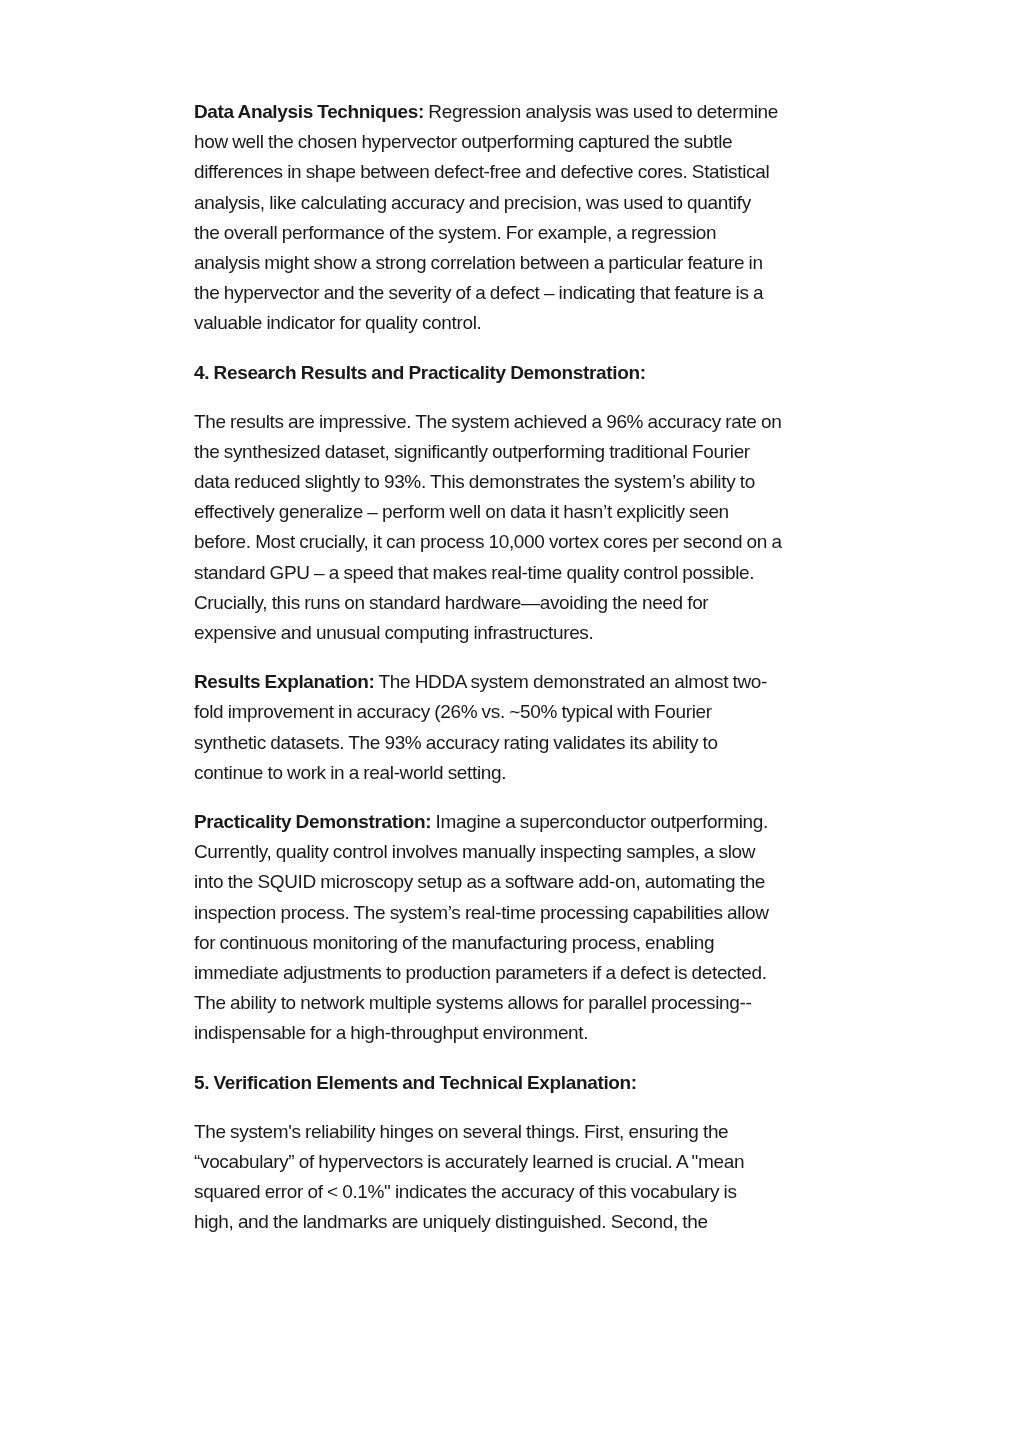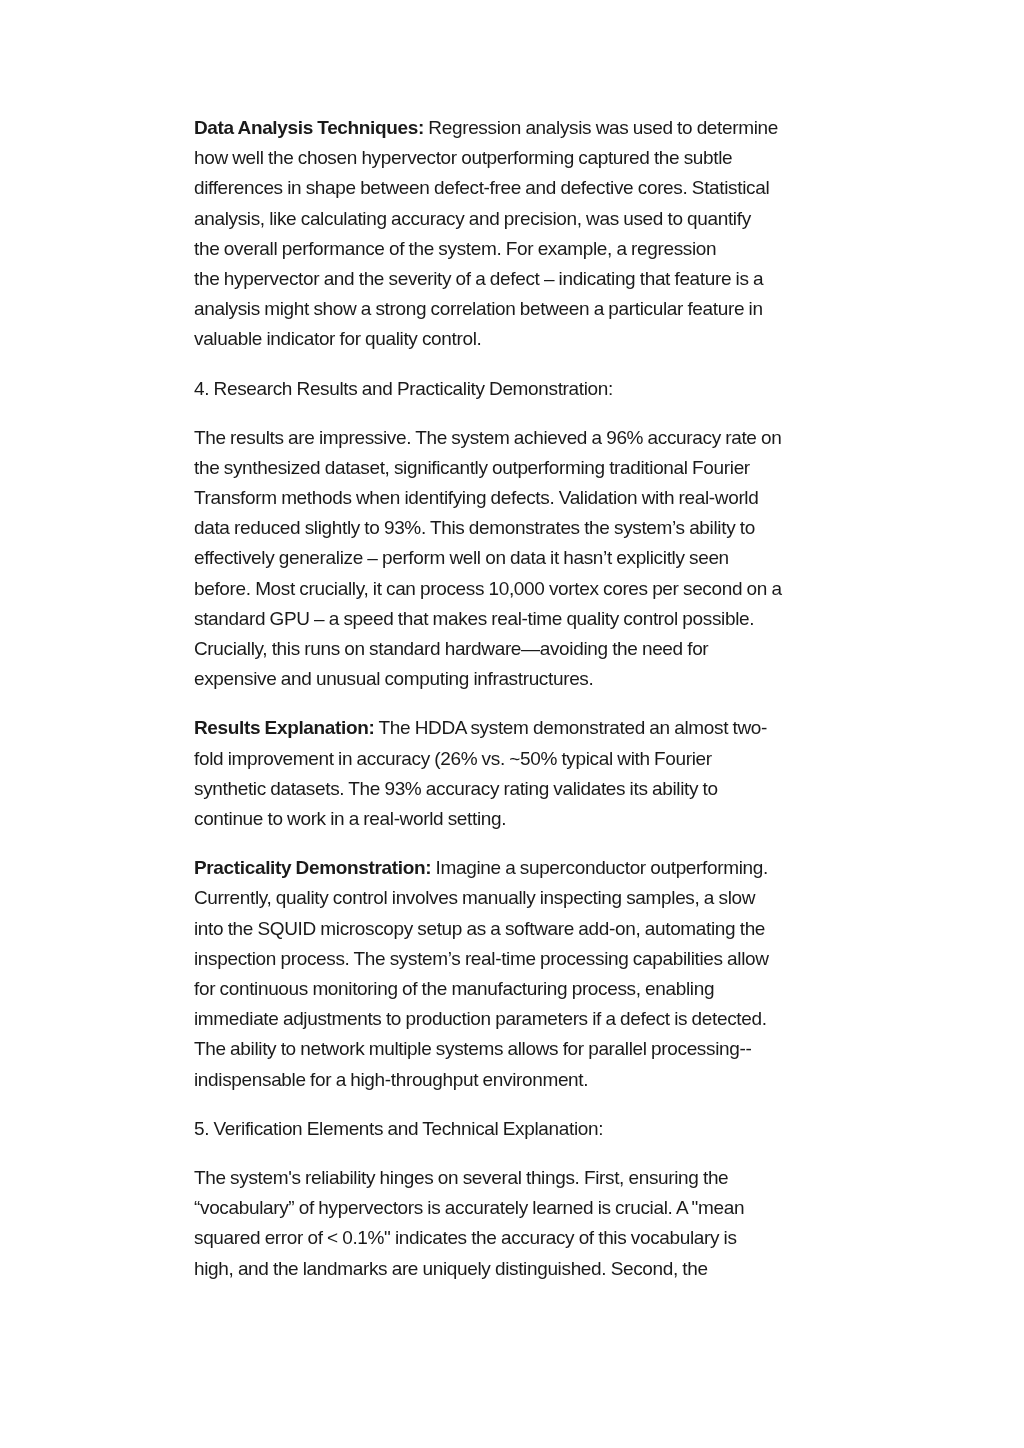--- a/index.html
+++ b/index.html
@@ -17,63 +17,62 @@
     }
     .page {
       position: absolute;
       left: 194px;
       top: 97px;
       width: 650px;
     }
     .para {
       font-size: 19px;
       line-height: 30.2px;
-      margin: 16px 0 19px 0;
+      margin: 0 0 19px 0;
       letter-spacing: -0.35px;
       word-spacing: -0.5px;
     }
     .para .line {
       display: block;
       white-space: nowrap;
     }
     .para b {
       font-weight: bold;
     }
     .heading {
       font-size: 19px;
       line-height: 30px;
-      font-weight: normal;
+      font-weight: bold;
       margin: 16px 0 19px 0;
       letter-spacing: -0.35px;
       word-spacing: -0.5px;
       white-space: nowrap;
     }
   </style>
 </head>
 <body>
 
 <div class="page">
 
   <p class="para">
     <span class="line"><b>Data Analysis Techniques:</b><span> Regression analysis was used to determine</span></span>
     <span class="line">how well the chosen hypervector outperforming captured the subtle</span>
     <span class="line">differences in shape between defect-free and defective cores. Statistical</span>
     <span class="line">analysis, like calculating accuracy and precision, was used to quantify</span>
     <span class="line">the overall performance of the system. For example, a regression</span>
+    <span class="line">analysis might show a strong correlation between a particular feature in</span>
     <span class="line">the hypervector and the severity of a defect – indicating that feature is a</span>
-    <span class="line">analysis might show a strong correlation between a particular feature in</span>
     <span class="line">valuable indicator for quality control.</span>
   </p>
 
   <h3 class="heading">4. Research Results and Practicality Demonstration:</h3>
 
   <p class="para">
     <span class="line">The results are impressive. The system achieved a 96% accuracy rate on</span>
     <span class="line">the synthesized dataset, significantly outperforming traditional Fourier</span>
-    <span class="line">Transform methods when identifying defects. Validation with real-world</span>
     <span class="line">data reduced slightly to 93%. This demonstrates the system’s ability to</span>
     <span class="line">effectively generalize – perform well on data it hasn’t explicitly seen</span>
     <span class="line">before. Most crucially, it can process 10,000 vortex cores per second on a</span>
     <span class="line">standard GPU – a speed that makes real-time quality control possible.</span>
     <span class="line">Crucially, this runs on standard hardware—avoiding the need for</span>
     <span class="line">expensive and unusual computing infrastructures.</span>
   </p>
 
   <p class="para">
     <span class="line"><b>Results Explanation:</b><span> The HDDA system demonstrated an almost two-</span></span>

